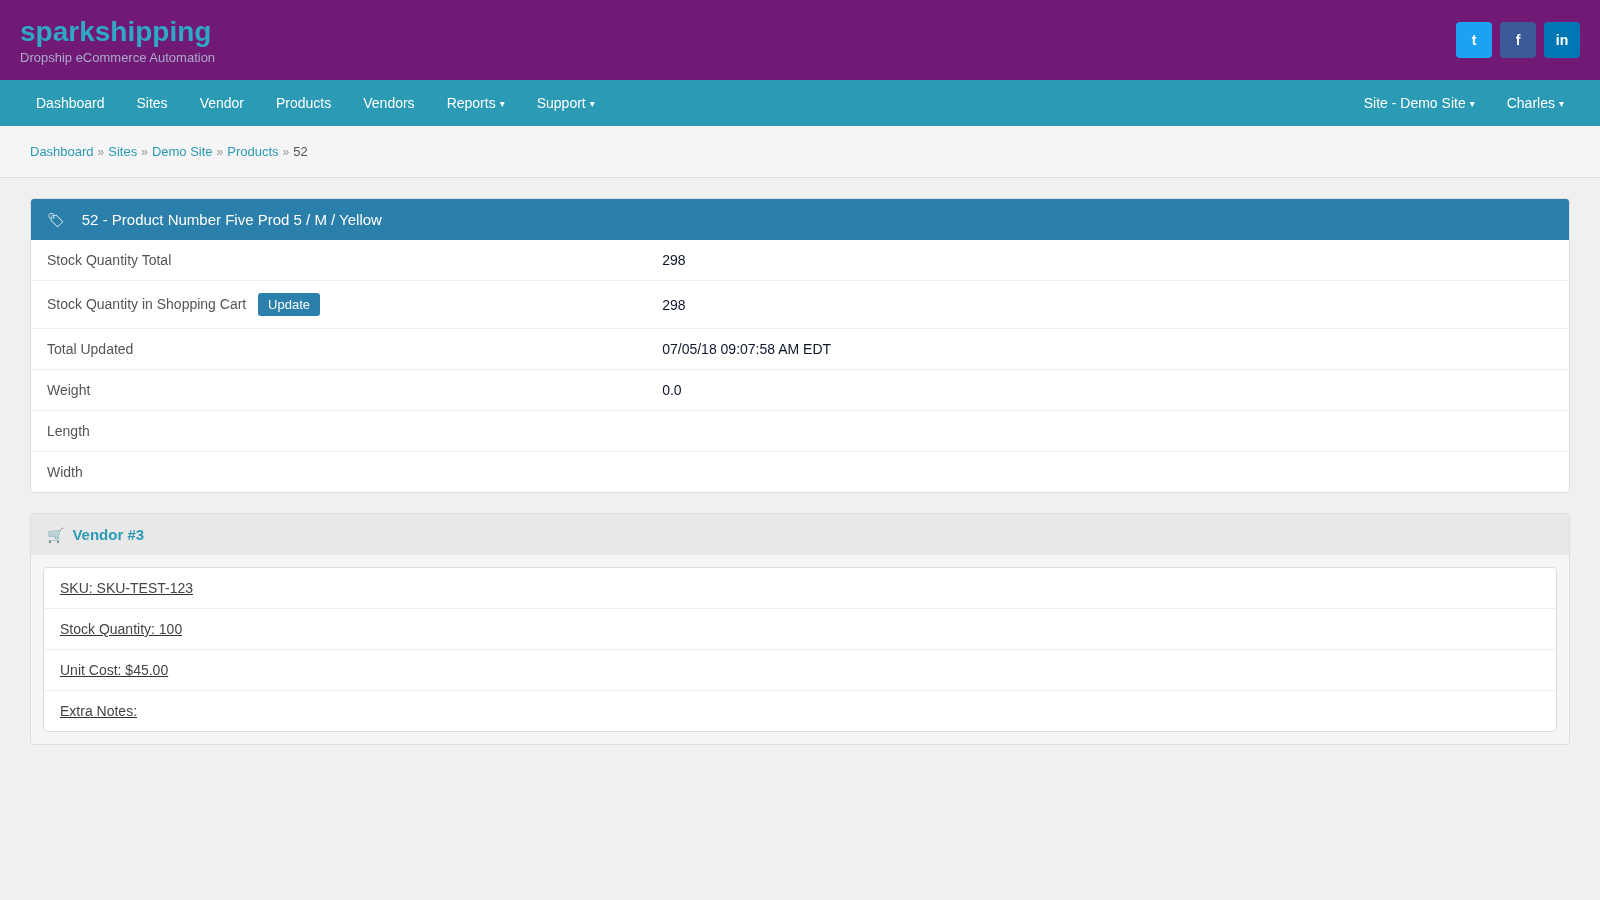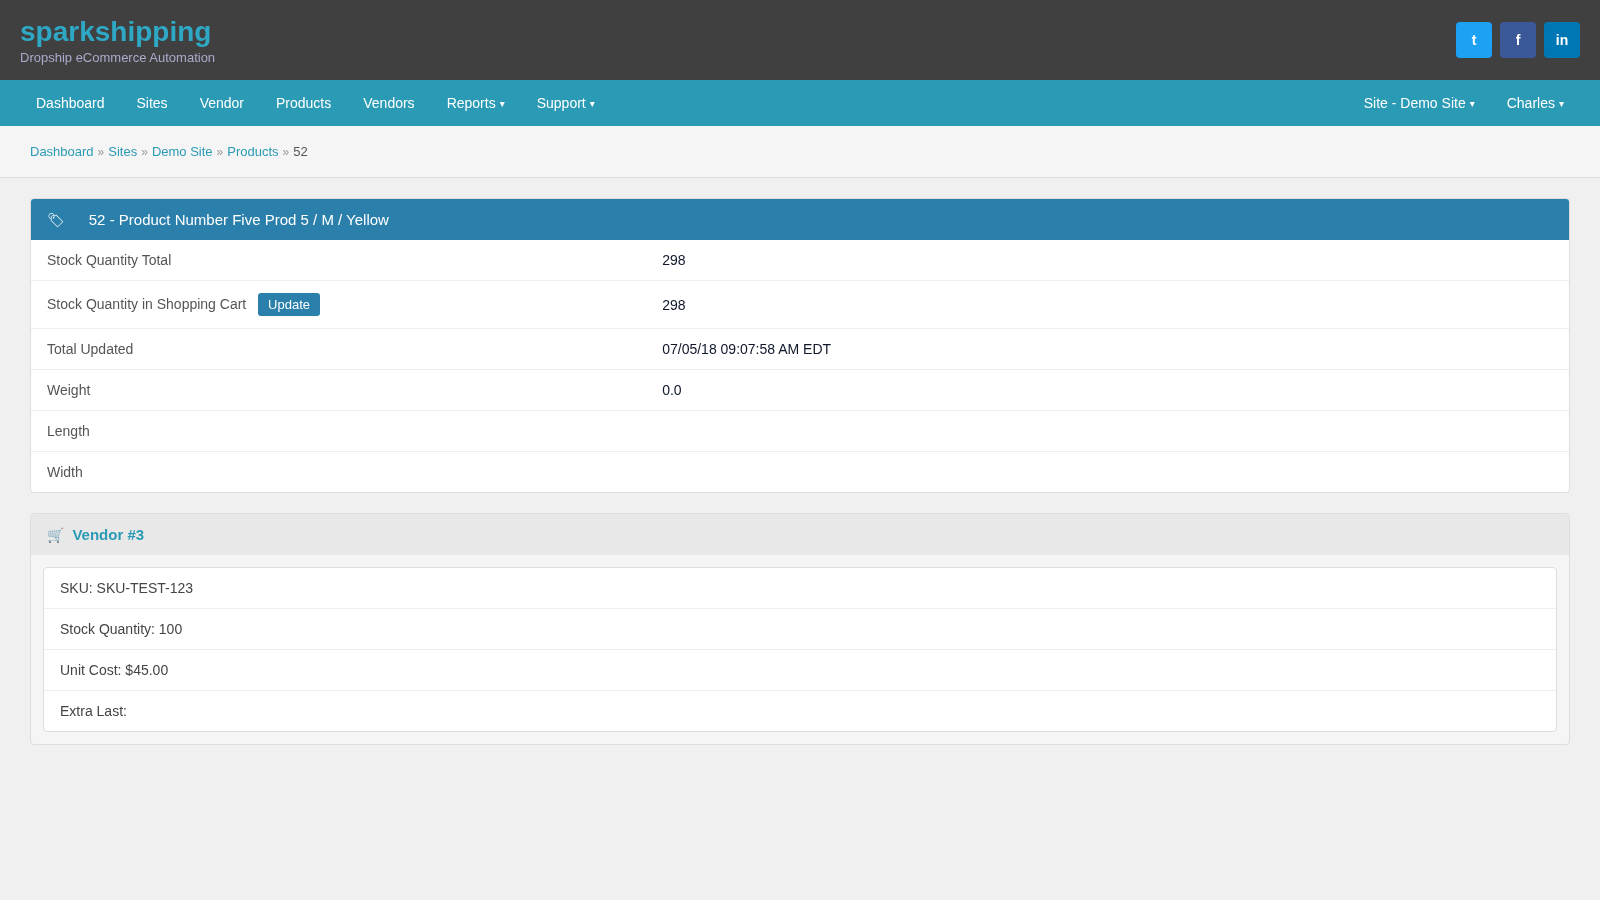--- a/index.html
+++ b/index.html
@@ -1,20 +1,20 @@
 <!DOCTYPE html>
 <html><head>
   <meta charset="utf-8">
   <style>
     * { margin: 0; padding: 0; box-sizing: border-box; }
     body { font-family: -apple-system, BlinkMacSystemFont, 'Segoe UI', Helvetica, Arial, sans-serif; font-size: 14px; background: #f0f0f0; color: #333; }
 
     
     #top-header {
-      background: #404040;
+      background: #701a75;
       padding: 12px 20px;
       display: flex;
       align-items: center;
       justify-content: space-between;
       min-height: 80px;
     }
     #logo-area { display: flex; flex-direction: column; }
     #logo-text { font-size: 28px; font-weight: 300; color: #fff; }
     #logo-text span { color: #2ea8c5; font-weight: 700; }
     #logo-tagline { color: #aac; font-size: 13px; margin-top: 2px; }
@@ -69,21 +69,21 @@
       margin-bottom: 20px;
       overflow: hidden;
     }
     .card-header {
       background: #2a7fab;
       color: #fff;
       padding: 12px 16px;
       font-size: 15px;
       display: flex;
       align-items: center;
-      gap: 24px;
+      gap: 17px;
     }
     .card-header-gray {
       background: #e8e8e8;
       color: #333;
       padding: 12px 16px;
       font-size: 15px;
       display: flex;
       align-items: center;
       gap: 8px;
     }
@@ -115,20 +115,21 @@
       border-radius: 4px;
       margin-bottom: 20px;
       overflow: hidden;
     }
     .vendor-inner {
       margin: 12px;
       background: #fff;
       border: 1px solid #ddd;
       border-radius: 4px;
       overflow: hidden;
+      text-decoration: underline;
     }
     .vendor-detail-row {
       padding: 12px 16px;
       border-bottom: 1px solid #eee;
       color: #444;
       font-size: 14px;
     }
     .vendor-detail-row:last-child { border-bottom: none; }
 
     
@@ -224,17 +225,17 @@
 
   <div class="vendor-card">
     <div class="card-header-gray">
       <span class="cart-icon"></span>
       <span style="color:#2a9ab5;font-weight:600;">Vendor #3</span>
     </div>
     <div class="vendor-inner">
       <div class="vendor-detail-row">SKU: SKU-TEST-123</div>
       <div class="vendor-detail-row">Stock Quantity: 100</div>
       <div class="vendor-detail-row">Unit Cost: $45.00</div>
-      <div class="vendor-detail-row">Extra Last:</div>
+      <div class="vendor-detail-row">Extra Notes:</div>
     </div>
   </div>
 
 </div>
 
 </body></html>

